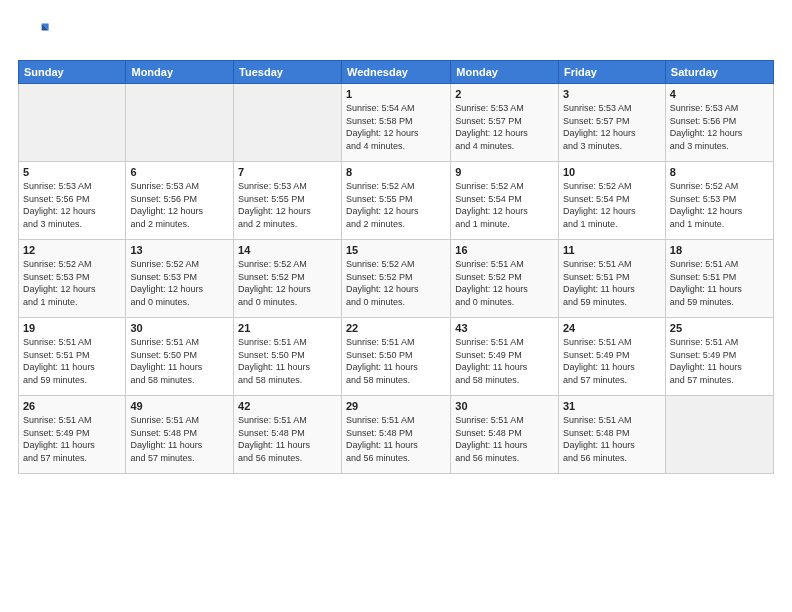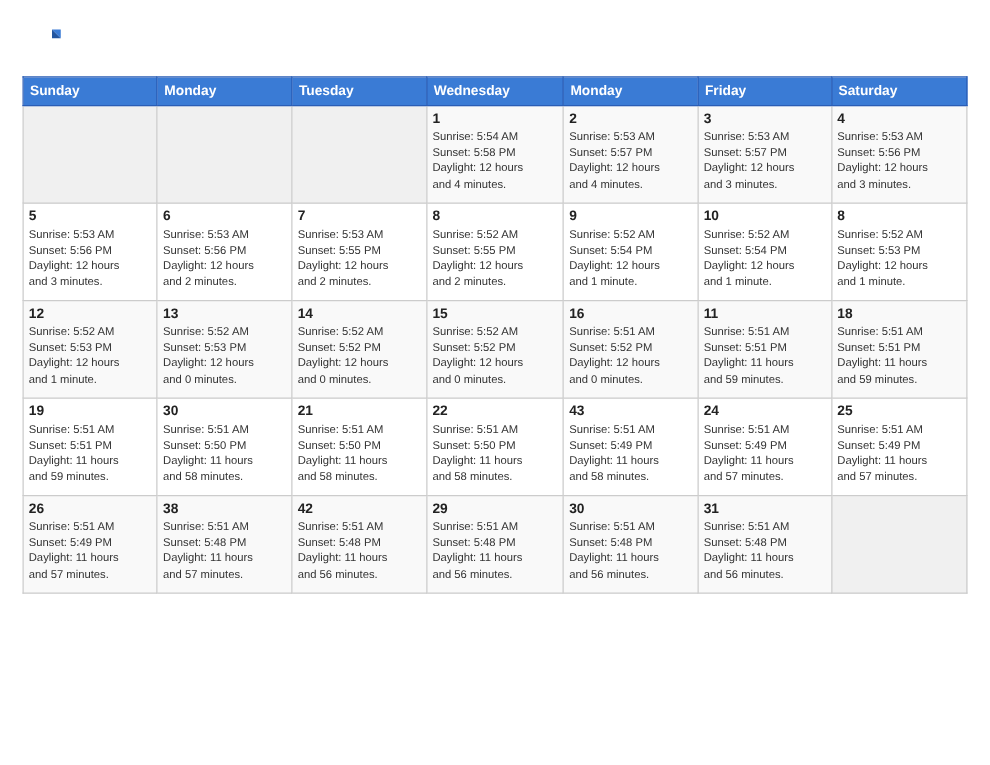--- a/index.html
+++ b/index.html
@@ -317,21 +317,21 @@
         </tr>
         <tr>
           <td>
             <span class="day-num">26</span>
             <div class="day-detail" style="white-space: pre-line;">Sunrise: 5:51 AM
 Sunset: 5:49 PM
 Daylight: 11 hours
 and 57 minutes.</div>
           </td>
           <td>
-            <span class="day-num">38</span>
+            <span class="day-num">49</span>
             <div class="day-detail" style="white-space: pre-line;">Sunrise: 5:51 AM
 Sunset: 5:48 PM
 Daylight: 11 hours
 and 57 minutes.</div>
           </td>
           <td>
             <span class="day-num">42</span>
             <div class="day-detail" style="white-space: pre-line;">Sunrise: 5:51 AM
 Sunset: 5:48 PM
 Daylight: 11 hours

